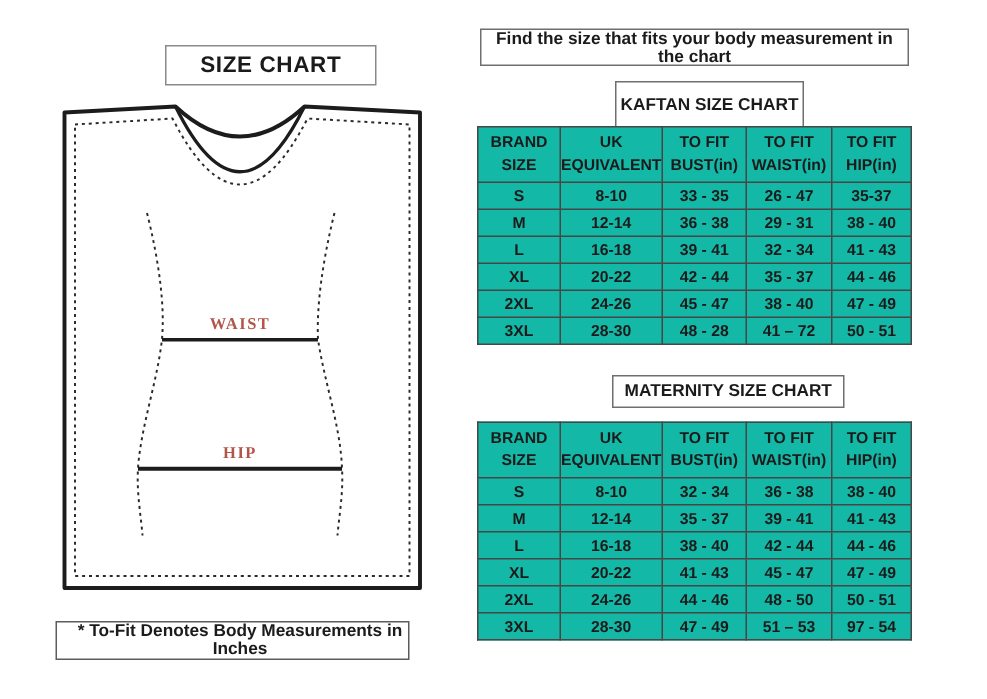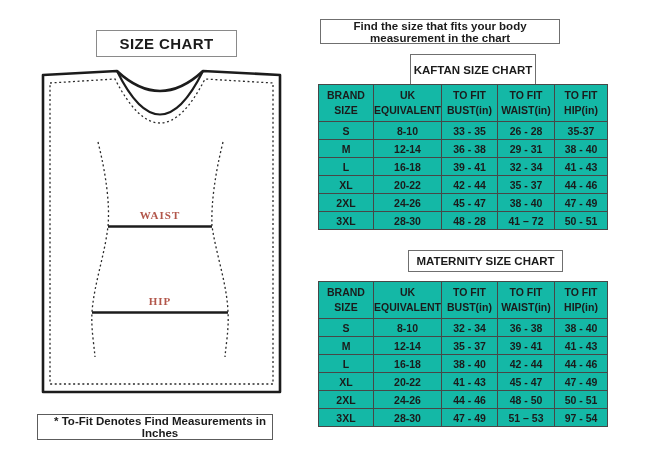--- a/index.html
+++ b/index.html
@@ -17,26 +17,26 @@
     border: 1px solid #7e7e7e;
     background: #ffffff;
     display: flex;
     align-items: center;
     justify-content: center;
     font-weight: bold;
     box-sizing: border-box;
     text-align: center;
   }
   .size-title-box {
-    left: 96px; top: 30px; width: 141px; height: 27px;
+    left: 110px; top: 30px; width: 141px; height: 27px;
     font-size: 15px; letter-spacing: 0.4px;
     border-color: #8a8a8a;
   }
   .banner-box {
-    left: 320px; top: 19px; width: 240px; height: 25px;
+    left: 320px; top: 19px; width: 286px; height: 25px;
     font-size: 11.5px;
     border-color: #6f6f6f;
   }
   .kaftan-title-box {
     left: 410px; top: 54px; width: 126px; height: 32px;
     font-size: 11.5px;
     border-color: #6f6f6f;
   }
   .maternity-title-box {
     left: 408px; top: 250px; width: 155px; height: 22px;
@@ -111,21 +111,21 @@
     <path d="M 203 76 C 195 108 191 138 192 160 C 196 188 207 218 208 246 C 209 263 206 278 205 291" fill="none" stroke="#2a2a2a" stroke-width="1.3" stroke-dasharray="2 2.6"></path>
 
     <line x1="88" y1="160.5" x2="192" y2="160.5" stroke="#1c1c1c" stroke-width="2.4"></line>
     <text x="140" y="153" text-anchor="middle" class="measure-label">WAIST</text>
 
     <line x1="72" y1="246.5" x2="208" y2="246.5" stroke="#1c1c1c" stroke-width="2.6"></line>
     <text x="140" y="239" text-anchor="middle" class="measure-label">HIP</text>
   </svg>
 
   <div class="boxed note-box">
-    <span>* To-Fit Denotes Find Measurements in Inches</span>
+    <span>* To-Fit Denotes Body Measurements in Inches</span>
   </div>
 
   <div class="boxed banner-box">
     <span>Find the size that fits your body measurement in the chart</span>
   </div>
 
   <div class="boxed kaftan-title-box">
     <span>KAFTAN SIZE CHART</span>
   </div>
   <table class="size-table kaftan-table">
@@ -148,21 +148,21 @@
 WAIST(in)</th>
           <th>TO FIT
 HIP(in)</th>
         </tr>
       </thead>
       <tbody>
         <tr>
           <td>S</td>
           <td>8-10</td>
           <td>33 - 35</td>
-          <td>26 - 28</td>
+          <td>26 - 47</td>
           <td>35-37</td>
         </tr>
         <tr>
           <td>M</td>
           <td>12-14</td>
           <td>36 - 38</td>
           <td>29 - 31</td>
           <td>38 - 40</td>
         </tr>
         <tr>

